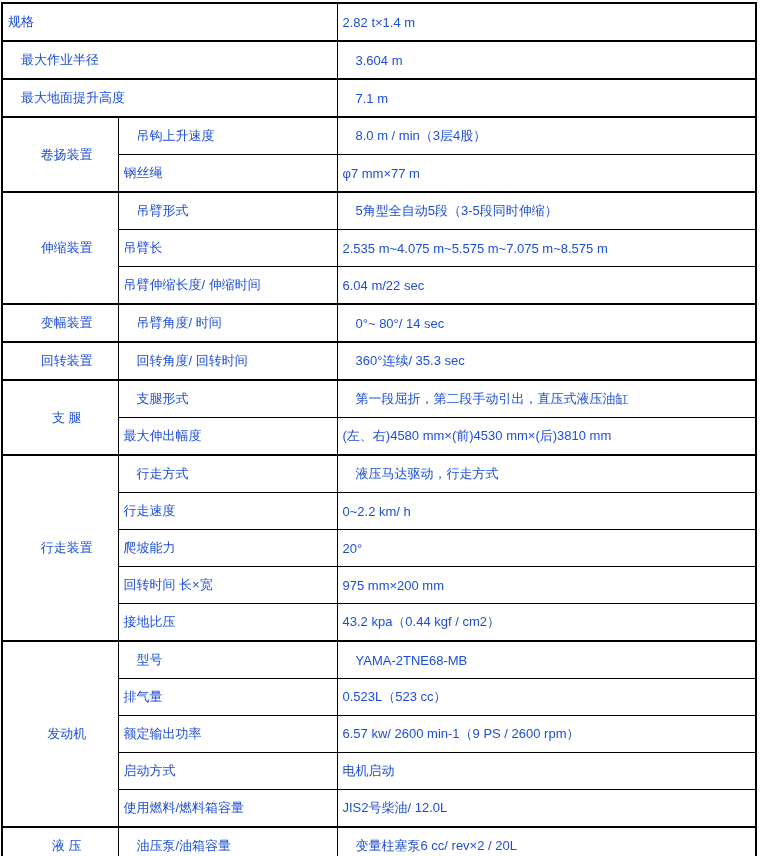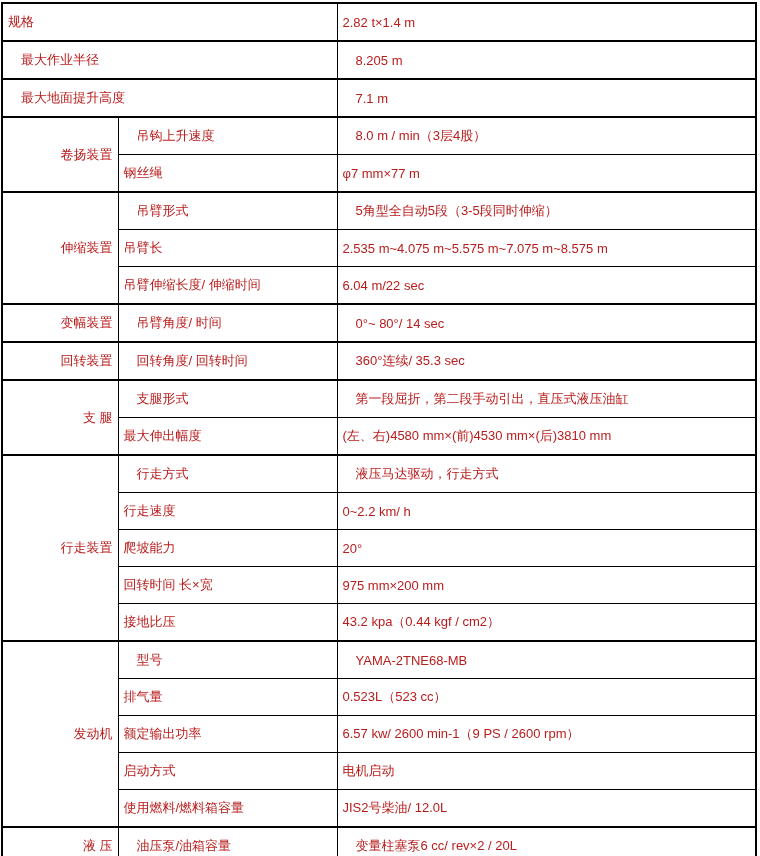--- a/index.html
+++ b/index.html
@@ -19,33 +19,33 @@
   table.spec {
     border-collapse: collapse;
     width: 756px;
     table-layout: fixed;
     border: 2px solid #000;
   }
   table.spec td {
     border: 1px solid #000;
     height: 36px;
     font-size: 13px;
-    color: #b91c1c;
+    color: #1d4ed8;
     padding: 0 5px;
     vertical-align: middle;
     overflow: hidden;
     white-space: nowrap;
   }
   
   tr.gs > td {
     border-top: 2px solid #000;
     padding-left: 18px;
   }
   td.cat {
-    text-align: right;
+    text-align: center;
     padding: 0 2px;
   }
   td.merged {
     padding-left: 6px;
   }
 </style>
 </head>
 <body>
 
 <div class="table-wrap">
@@ -56,21 +56,21 @@
       <col>
     </colgroup>
     <tbody>
 
       <tr>
         <td class="merged" colspan="2">规格</td>
         <td>2.82 t×1.4 m</td>
       </tr>
       <tr class="gs">
         <td class="merged" colspan="2">最大作业半径</td>
-        <td>8.205 m</td>
+        <td>3.604 m</td>
       </tr>
       <tr class="gs">
         <td class="merged" colspan="2">最大地面提升高度</td>
         <td>7.1 m</td>
       </tr>
 
       <tr class="gs">
         <td class="cat" rowspan="2">卷扬装置</td>
         <td>吊钩上升速度</td>
         <td>8.0 m / min（3层4股）</td>

